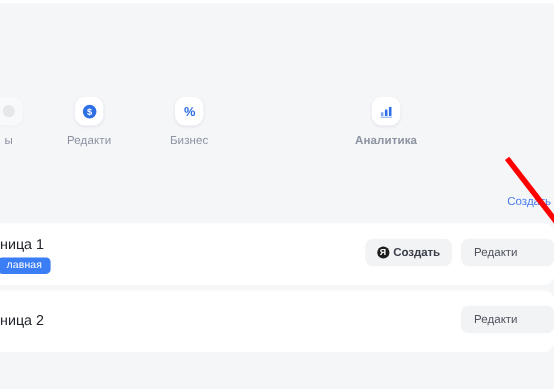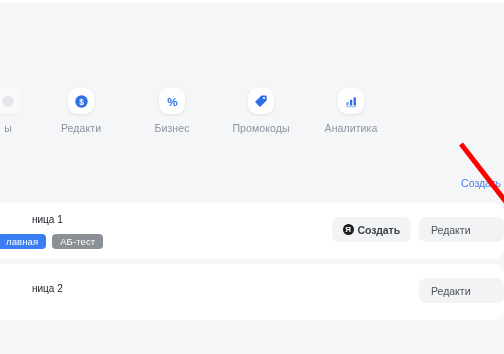--- a/index.html
+++ b/index.html
@@ -83,24 +83,23 @@
     background: #ffffff;
     border-radius: 10px;
   }
   .card-1 { top: 203px; height: 56px; }
   .card-2 { top: 264px; height: 56px; }
 
   .card-title {
     position: absolute;
     left: 14px;
     top: 11px;
-    font-size: 10px;
+    font-size: 13px;
     color: #21242b;
     white-space: nowrap;
-    margin-left: 32px;
   }
   .card-2 .card-title { top: 19px; }
 
   .badges {
     position: absolute;
     left: 12px;
     top: 31px;
     display: flex;
     gap: 6px;
   }
@@ -196,51 +195,41 @@
 
     <div class="nav-item" style="left:172px;">
       <div class="nav-tile">
         <svg width="15" height="15" viewBox="0 0 16 16">
           <text x="8" y="12.3" text-anchor="middle" font-family="Liberation Sans, sans-serif" font-size="12.5" font-weight="bold" fill="#2f6fe4">%</text>
         </svg>
       </div>
       <div class="nav-label">Бизнес</div>
     </div>
 
-    <div class="nav-item" style="left:261px;">
-      <div class="nav-tile">
-        <svg width="14" height="14" viewBox="0 0 16 16">
-          <path d="M8.6 1.6 H13.3 A1.1 1.1 0 0 1 14.4 2.7 V7.4 L7.6 14.2 A1 1 0 0 1 6.2 14.2 L1.8 9.8 A1 1 0 0 1 1.8 8.4 Z" fill="#2f6fe4"></path>
-          <circle cx="11.4" cy="4.6" r="1.25" fill="#ffffff"></circle>
-        </svg>
-      </div>
-      <div class="nav-label">Промокоды</div>
-    </div>
-
-    <div class="nav-item" style="left:351px;">
+
+    <div class="nav-item" style="left:351px;font-weight:bold;">
       <div class="nav-tile">
         <svg width="15" height="15" viewBox="0 0 16 16">
           <rect x="2.4" y="8.6" width="2.5" height="3.6" rx=".5" fill="#7ba3ef"></rect>
           <rect x="6.3" y="6.0" width="2.5" height="6.2" rx=".5" fill="#2f6fe4"></rect>
           <rect x="10.2" y="3.4" width="2.5" height="8.8" rx=".5" fill="#2f6fe4"></rect>
           <rect x="2.0" y="12.6" width="11.2" height="1.5" rx=".7" fill="#a8c3f5"></rect>
         </svg>
       </div>
       <div class="nav-label">Аналитика</div>
     </div>
 
   </div>
 
   <div class="create-link">Создать</div>
 
   <div class="card card-1">
     <div class="card-title">ница 1</div>
     <div class="badges">
       <div class="badge badge-main">лавная</div>
-      <div class="badge badge-ab">АБ-тест</div>
     </div>
     <div class="card-actions">
       <div class="pill pill-business">
         <span class="ya-mark">Я</span>
         <span>Создать</span>
       </div>
       <div class="pill pill-edit">
         <span>Редакти</span>
       </div>
     </div>

